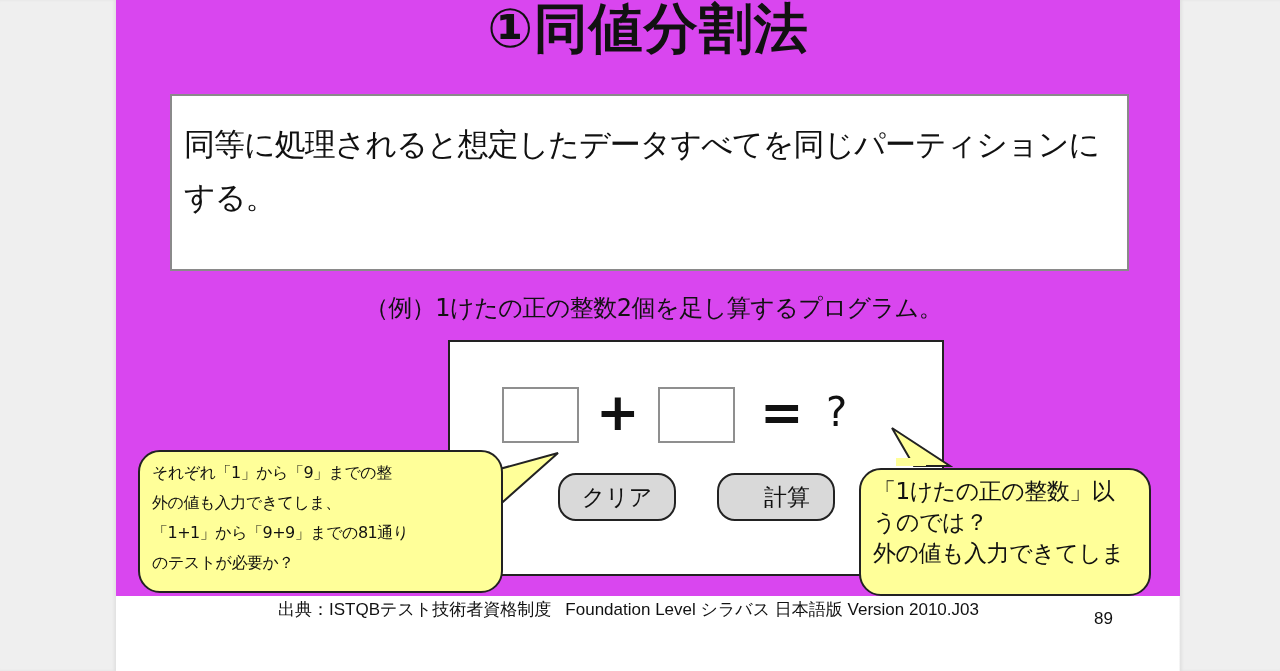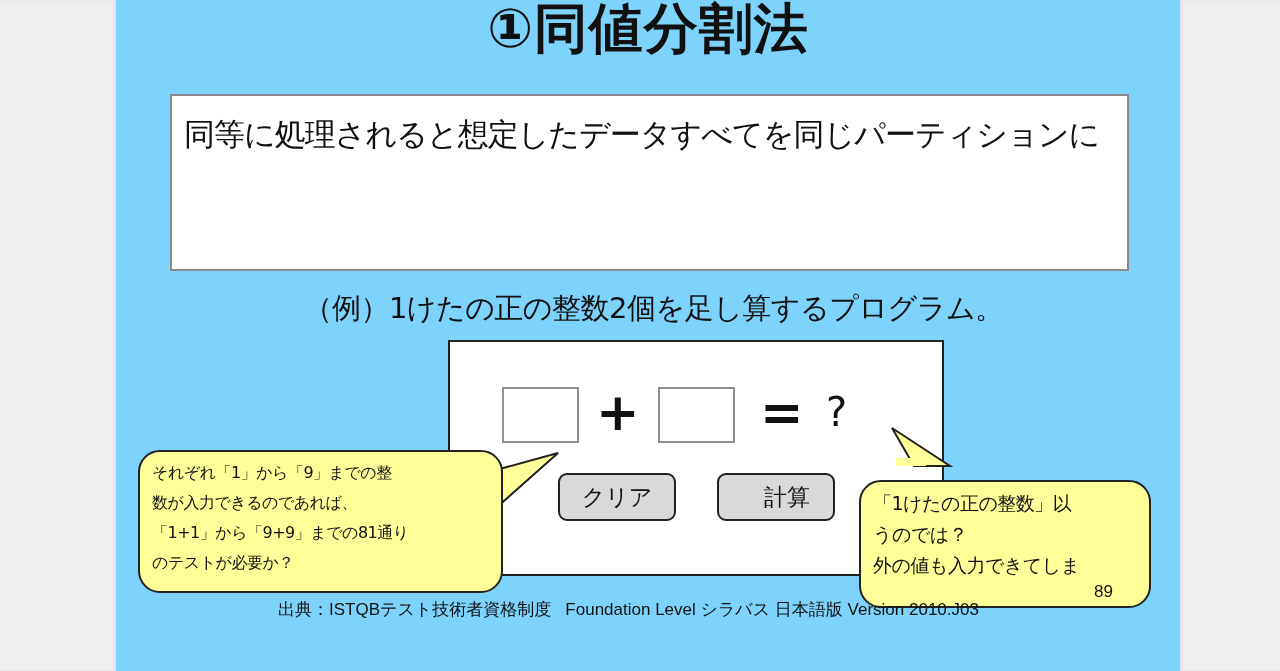--- a/index.html
+++ b/index.html
@@ -9,118 +9,119 @@
       font-family: "DejaVu Sans", "Liberation Sans", sans-serif;
       color: #111;
       position: relative;
     }
     .side-left, .side-right {
       position: absolute; top: 0; height: 671px; background: #efefef;
     }
     .side-left { left: 0; width: 116px; box-shadow: inset -2px 0 3px rgba(0,0,0,0.06); }
     .side-right { left: 1180px; width: 100px; box-shadow: inset 2px 0 3px rgba(0,0,0,0.06); }
     .slide {
-      position: absolute; left: 116px; top: 0; width: 1064px; height: 671px; background: #7dd3fc; text-decoration: underline;
+      position: absolute; left: 116px; top: 0; width: 1064px; height: 596px; background: #d946ef; text-decoration: underline;
     }
     .title {
       position: absolute; left: 0; width: 1064px; top: -6px; text-align: center;
       font-size: 54px; font-weight: bold; letter-spacing: 1px; line-height: 70px;
       font-family: "DejaVu Sans", sans-serif;
     }
     .def-box {
       position: absolute; left: 54px; top: 94px; width: 959px; height: 177px;
       border: 2px solid #8a8a8a; background: #fff;
-      padding: 12px 12px 0 12px;
+      padding: 22px 12px 0 12px;
       font-size: 31px; line-height: 53px; letter-spacing: -1px;
       font-family: "DejaVu Sans", sans-serif;
     }
     .example {
       position: absolute; left: 0; width: 1064px; top: 288px; text-align: center;
-      font-size: 29px; line-height: 40px; letter-spacing: -0.5px;
+      font-size: 24px; line-height: 40px; letter-spacing: -0.5px;
       padding-left: 11px;
     }
     .calc {
       position: absolute; left: 332px; top: 340px; width: 496px; height: 236px;
       border: 2px solid #222; background: #fff;
     }
     .num-input {
       position: absolute; top: 45px; width: 77px; height: 56px;
       border: 2px solid #8f8f8f; background: #fff;
     }
     .op {
       position: absolute; top: 38px; font-weight: bold; font-size: 52px; line-height: 64px;
     }
     .qmark {
       position: absolute; top: 44px; left: 376px; font-size: 40px; line-height: 52px;
     }
     .btn {
       position: absolute; top: 131px; width: 118px; height: 48px;
-      border: 2px solid #222; border-radius: 9px; background: #d9d9d9;
+      border: 2px solid #222; border-radius: 18px; background: #d9d9d9;
       font-size: 23px; line-height: 44px; text-align: center;
     }
     .bubble {
       position: absolute; background: #ffff99; border: 2px solid #222; border-radius: 22px;
       font-size: 16px; line-height: 30px; padding: 6px 12px; letter-spacing: -0.5px;
     }
     .bubble-tail { position: absolute; }
     .footer-source {
       position: absolute; left: 162px; top: 598px; font-size: 17px; line-height: 24px;
       font-family: "Liberation Sans", sans-serif; white-space: pre;
     }
     .footer-copy {
       position: absolute; left: 218px; top: 631px; font-size: 17px; line-height: 24px;
       font-family: "Liberation Sans", sans-serif; white-space: pre;
     }
     .page-num {
-      position: absolute; left: 978px; top: 580px; font-size: 17px; line-height: 24px;
+      position: absolute; left: 978px; top: 607px; font-size: 17px; line-height: 24px;
       font-family: "Liberation Sans", sans-serif;
     }
   </style>
 </head>
 <body>
 
 <div class="side-left"></div>
 <div class="side-right"></div>
 
 <div class="slide">
 
   <div class="title">①同値分割法</div>
 
   <div class="def-box">
     <div>同等に処理されると想定したデータすべてを同じパーティションに</div>
+    <div>する。</div>
   </div>
 
   <div class="example">（例）1けたの正の整数2個を足し算するプログラム。</div>
 
   <div class="calc">
     <div class="num-input" style="left:52px;"></div>
     <div class="op" style="left:146px;">+</div>
     <div class="num-input" style="left:208px;"></div>
     <div class="op" style="left:310px;">=</div>
     <div class="qmark">?</div>
     <div class="btn" style="left:108px;">クリア</div>
     <div class="btn" style="left:267px;padding-left:22px;">計算</div>
   </div>
 
   <svg class="bubble-tail" style="left:360px; top:450px;" width="90" height="60">
     <polygon points="20,20 82,3 20,58" fill="#ffff99" stroke="#222" stroke-width="2"></polygon>
     <rect x="8" y="21" width="14" height="36" fill="#ffff99"></rect>
   </svg>
   <div class="bubble" style="left:22px; top:450px; width:365px; height:143px;">
     <div>それぞれ「1」から「9」までの整</div>
-    <div>数が入力できるのであれば、</div>
+    <div>外の値も入力できてしま、</div>
     <div>「1+1」から「9+9」までの81通り</div>
     <div>のテストが必要か？</div>
   </div>
   <svg class="bubble-tail" style="left:770px; top:426px;" width="90" height="50"></svg>
 
   <svg class="bubble-tail" style="left:770px; top:426px;" width="80" height="44">
     <polygon points="6,2 64,40 28,40" fill="#ffff99" stroke="#222" stroke-width="2"></polygon>
   </svg>
-  <div class="bubble" style="left:743px; top:480px; width:292px; height:128px; font-size:19px; line-height:31px; ">
+  <div class="bubble" style="left:743px; top:468px; width:292px; height:128px; font-size:23px; line-height:31px; ">
     <div>「1けたの正の整数」以</div>
     <div>うのでは？</div>
     <div>外の値も入力できてしま</div>
   </div>
   <svg class="bubble-tail" style="left:776px; top:458px;" width="40" height="10">
     <rect x="4" y="0" width="30" height="8" fill="#ffff99"></rect>
   </svg>
 
   <div class="footer-source">出典：ISTQBテスト技術者資格制度   Foundation Level シラバス 日本語版 Version 2010.J03</div>
   <div class="page-num">89</div>

